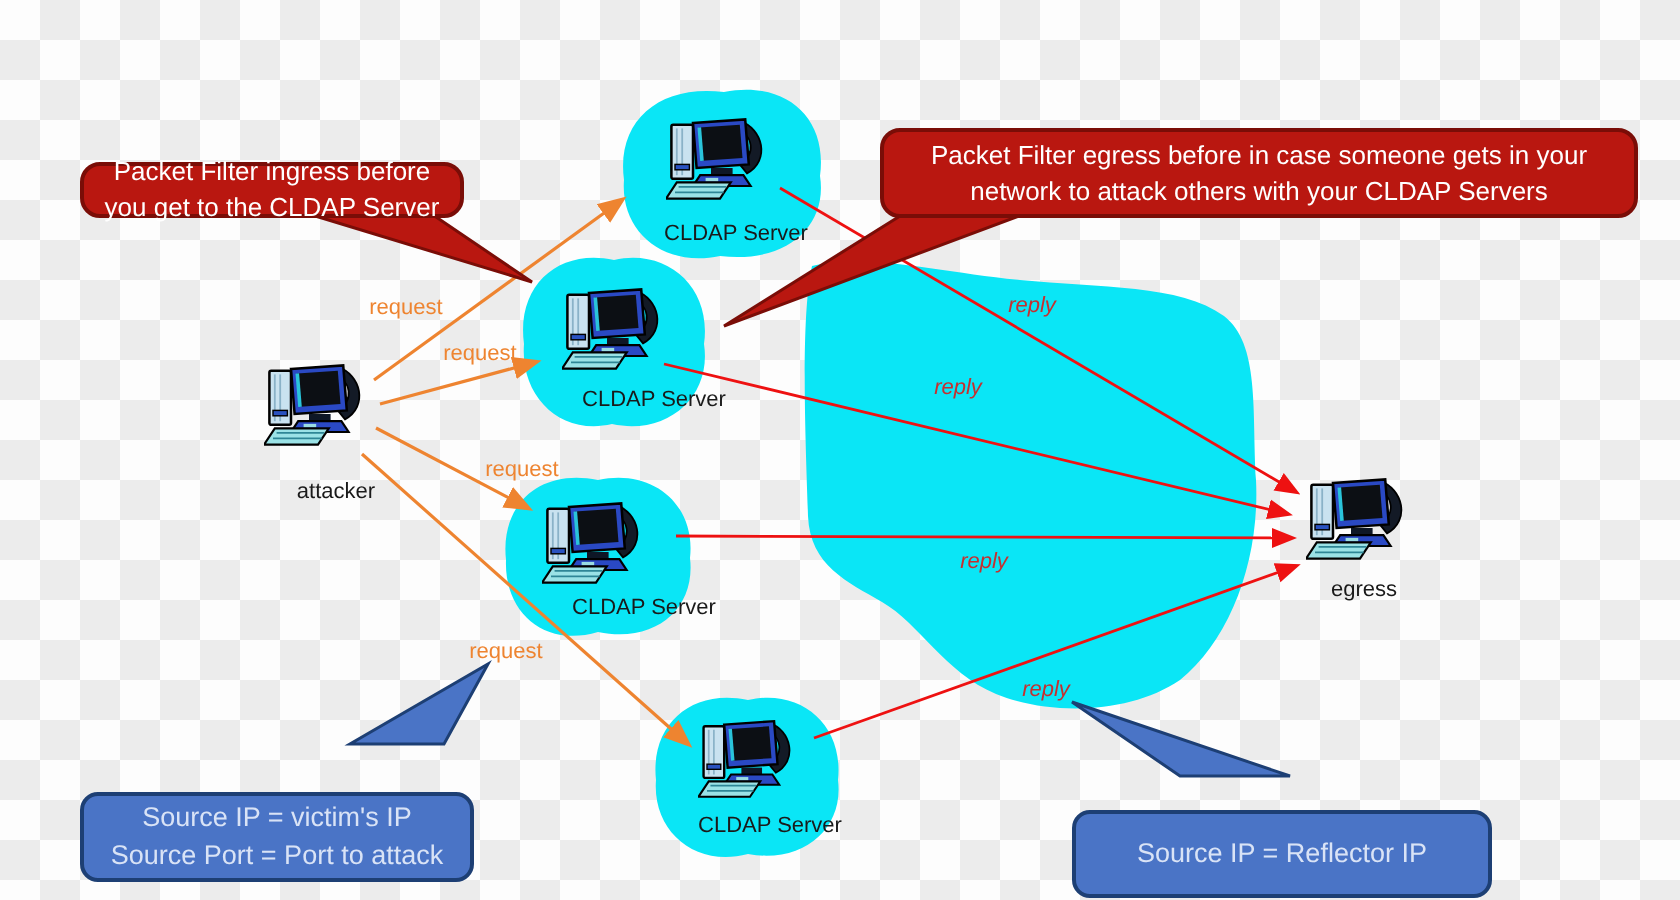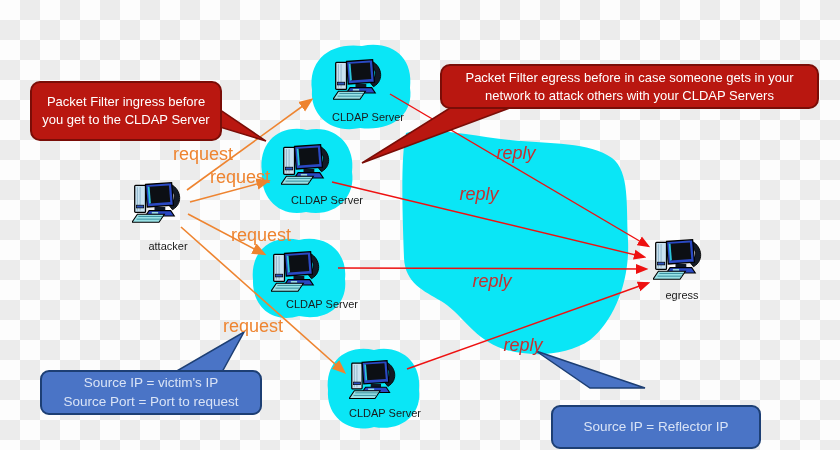--- a/index.html
+++ b/index.html
@@ -12,21 +12,21 @@
   }
   .layer{position:absolute;left:0;top:0;width:840px;height:450px;}
   .z1{z-index:1}
   .icon{position:absolute;z-index:2;}
   .nlabel{
     position:absolute;z-index:3;transform:translate(-50%,-50%);
     color:#1a1a1a;font-size:11px;white-space:nowrap;
   }
   .elabel{
     position:absolute;z-index:3;transform:translate(-50%,-50%);
-    font-size:18px;white-space:nowrap;
+    font-size:11px;white-space:nowrap;
   }
   .req{color:#ee8430;}
   .rep{color:#c53030;font-style:italic;}
   .callout{
     position:absolute;z-index:4;box-sizing:border-box;
     border-radius:10px;text-align:center;
     display:flex;flex-direction:column;justify-content:center;
     line-height:1.35;
     margin-top:24px;
   }
@@ -188,30 +188,30 @@
 
   <div class="elabel req" style="left:203px;top:154px">request</div>
   <div class="elabel req" style="left:240px;top:177px">request</div>
   <div class="elabel req" style="left:261px;top:235px">request</div>
   <div class="elabel req" style="left:253px;top:326px">request</div>
   <div class="elabel rep" style="left:516px;top:153px">reply</div>
   <div class="elabel rep" style="left:479px;top:194px">reply</div>
   <div class="elabel rep" style="left:492px;top:281px">reply</div>
   <div class="elabel rep" style="left:523px;top:345px">reply</div>
 
-  <div class="callout red" style="left:30px;top:57px;width:192px;height:60px">
+  <div class="callout red" style="left:40px;top:57px;width:192px;height:28px">
     <div>Packet Filter ingress before you get to the CLDAP Server</div>
   </div>
 
   <div class="callout red" style="left:440px;top:40px;width:379px;height:45px">
     <div style="max-width:356px;margin:0 auto">Packet Filter egress before in case someone gets in your network to attack others with your CLDAP Servers</div>
   </div>
 
-  <div class="callout blue" style="left:40px;top:346px;width:222px;height:45px">
+  <div class="callout blue" style="left:40px;top:372px;width:197px;height:45px">
     <div>Source IP = victim's IP</div>
-    <div>Source Port = Port to request</div>
-  </div>
-
-  <div class="callout blue" style="left:551px;top:381px;width:210px;height:44px">
+    <div>Source Port = Port to attack</div>
+  </div>
+
+  <div class="callout blue" style="left:536px;top:381px;width:210px;height:44px">
     <div>Source IP = Reflector IP</div>
   </div>
 
 </div>
 
 </body></html>

